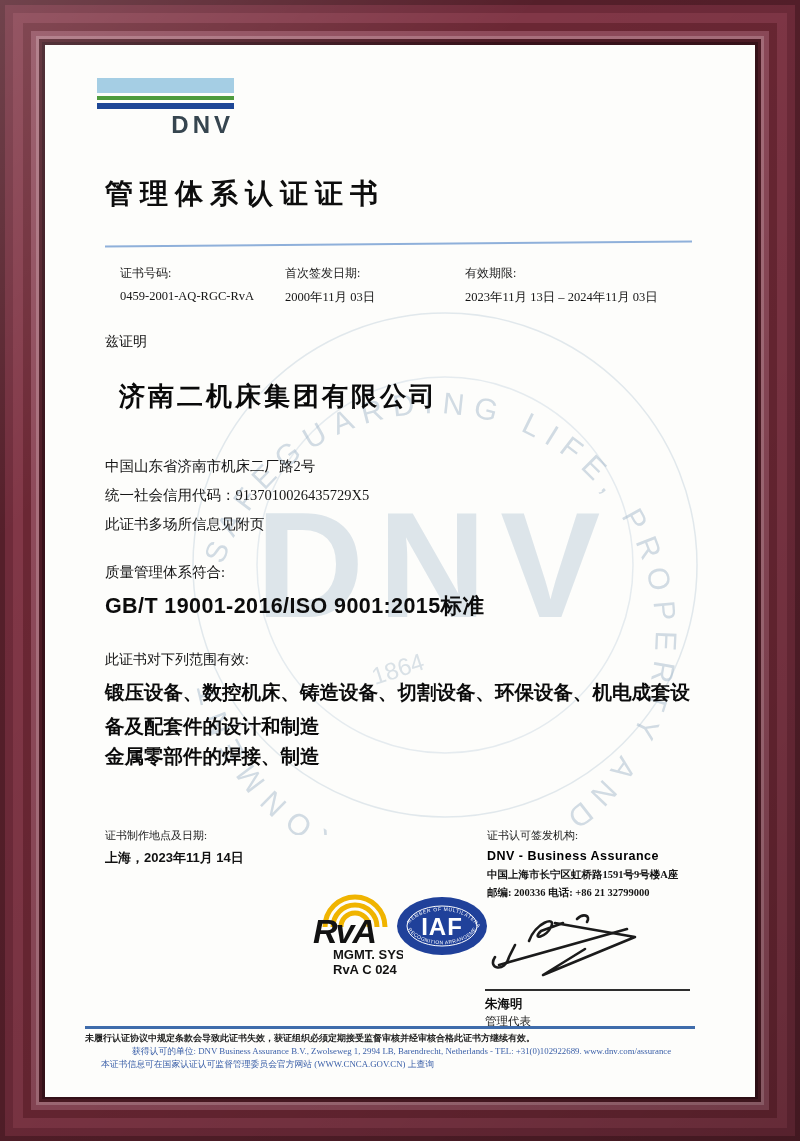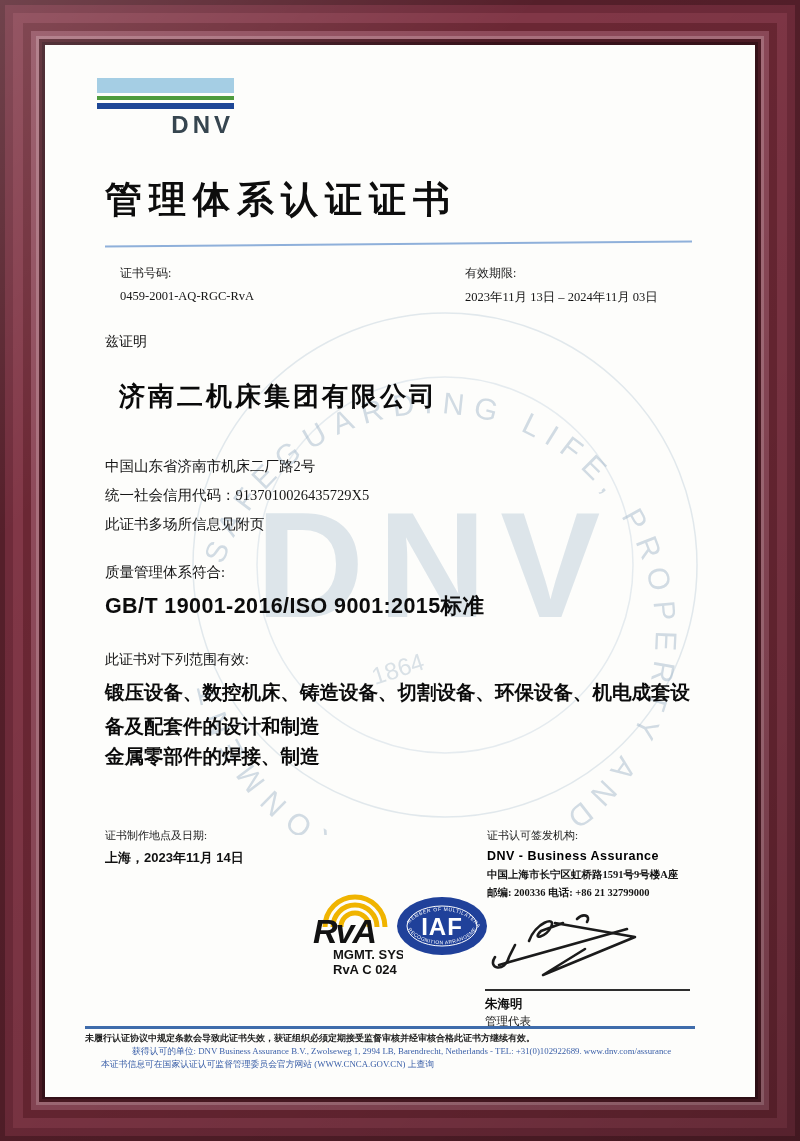--- a/index.html
+++ b/index.html
@@ -25,21 +25,21 @@
   
   .watermark{position:absolute;left:130px;top:250px;z-index:0;}
   
   .logo{left:52px;top:33px;width:137px;}
   .bar{width:137px;}
   .bar-light{height:15px;background:#a5cee4;margin-bottom:3px;}
   .bar-green{height:4px;background:#4e9b3d;margin-bottom:3px;}
   .bar-blue{height:6px;background:#1e4796;}
   .logo-text{margin-top:2px;text-align:right;font-family:"Liberation Sans","DejaVu Sans",sans-serif;
              font-size:24px;font-weight:600;letter-spacing:4px;color:#36454f;}
-  .title{left:60px;top:130px;font-size:37px;font-weight:bold;letter-spacing:7px;color:#0d0d0d;margin:0;}
+  .title{left:60px;top:130px;font-size:28px;font-weight:bold;letter-spacing:7px;color:#0d0d0d;margin:0;}
   .rule-blue{left:60px;top:198px;width:587px;height:2px;background:#8fb0da;transform:rotate(-0.5deg);}
   .field{top:220px;}
   .field .lbl{font-size:12px;color:#1c1c1c;}
   .field .val{font-size:12.5px;color:#141414;margin-top:7px;}
   .f1{left:75px;} .f2{left:240px;} .f3{left:420px;}
   .certify{left:60px;top:288px;font-size:14px;color:#111;}
   .company{left:60px;top:320px;font-size:26px;font-weight:bold;letter-spacing:3px;color:#0a0a0a;margin:14px;}
   .addr{left:60px;top:407px;font-size:14.5px;color:#161616;line-height:29px;}
   .sys-lbl{left:60px;top:518px;font-size:14.5px;color:#141414;}
   .standard{left:60px;top:546px;font-size:21.5px;font-weight:bold;color:#0c0c0c;
@@ -97,20 +97,24 @@
       <div class="bar bar-blue"></div>
       <div class="logo-text">DNV</div>
     </div>
 
     <h1 class="abs title z">管理体系认证证书</h1>
     <div class="abs rule-blue z"></div>
 
     <div class="abs field f1 z">
       <div class="lbl">证书号码:</div>
       <div class="val">0459-2001-AQ-RGC-RvA</div>
+    </div>
+    <div class="abs field f2 z">
+      <div class="lbl">首次签发日期:</div>
+      <div class="val">2000年11月 03日</div>
     </div>
     <div class="abs field f3 z">
       <div class="lbl">有效期限:</div>
       <div class="val">2023年11月 13日 – 2024年11月 03日</div>
     </div>
 
     <div class="abs certify z">兹证明</div>
     <h2 class="abs company z">济南二机床集团有限公司</h2>
 
     <div class="abs addr z">

